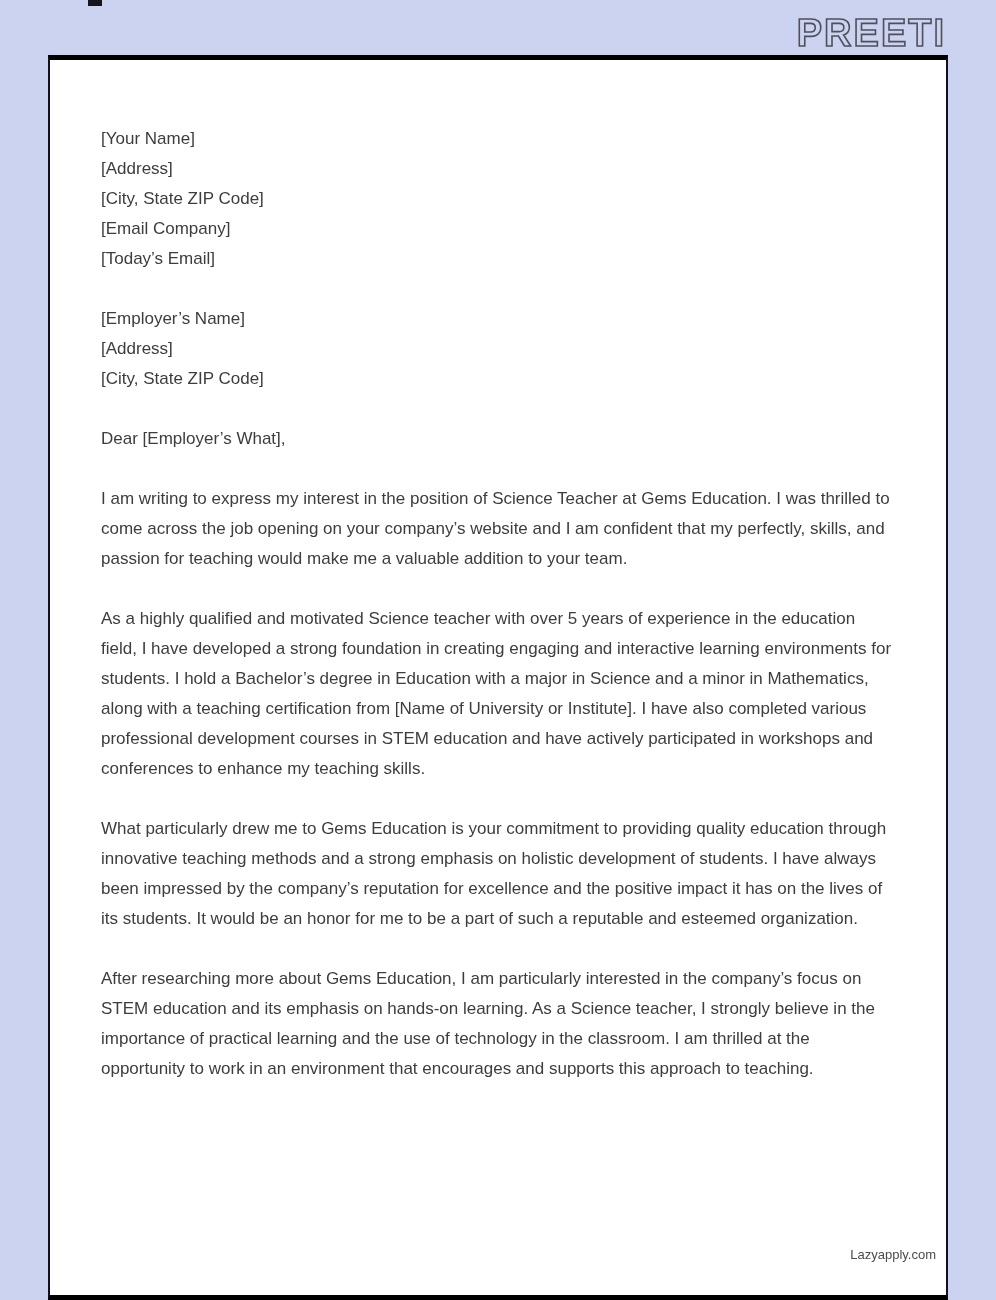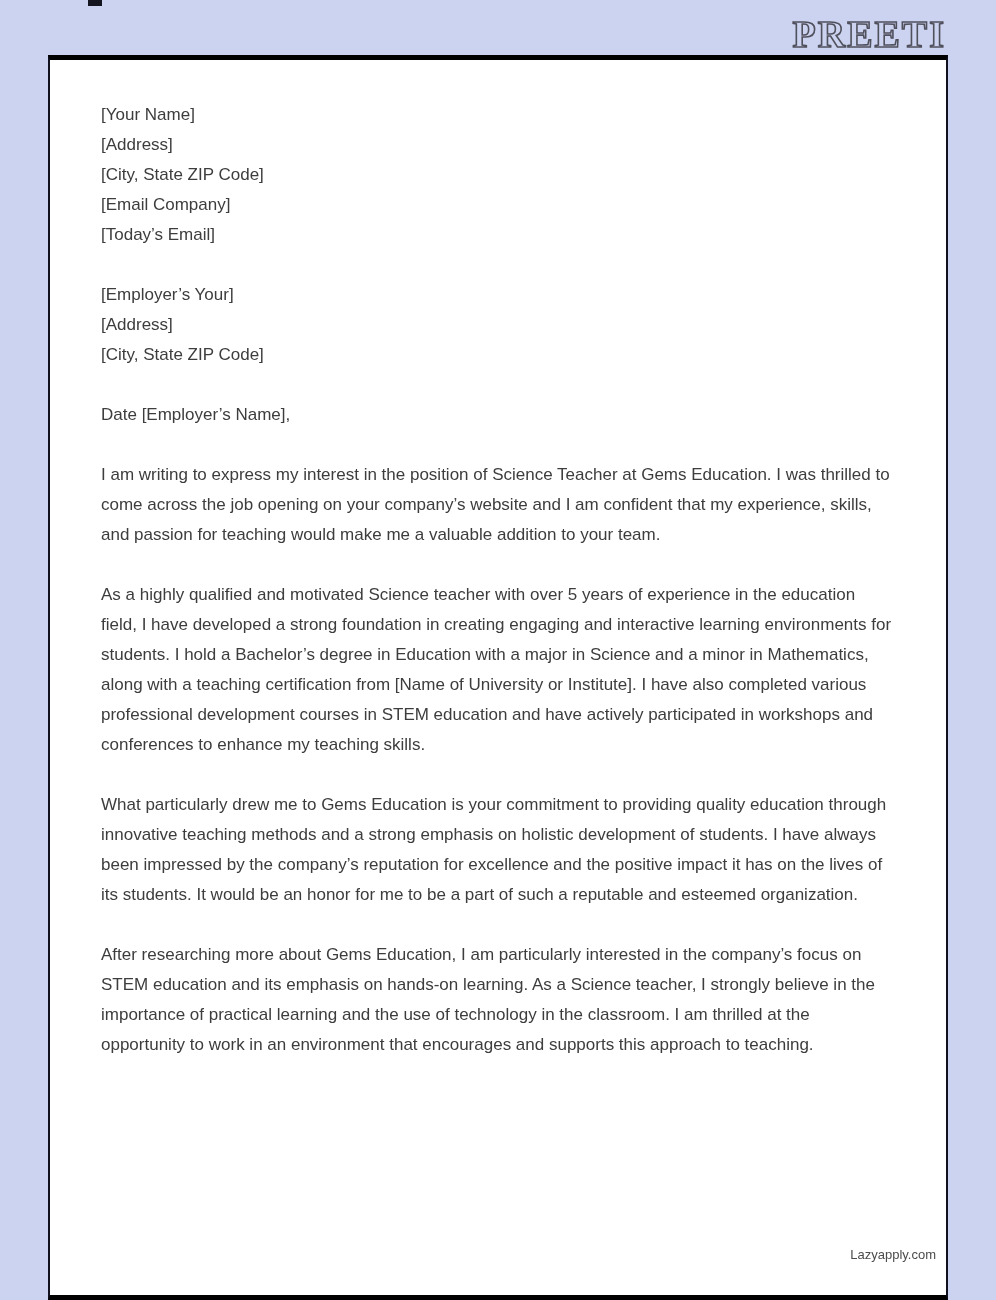--- a/index.html
+++ b/index.html
@@ -18,40 +18,40 @@
     width: 14px; height: 6px;
     background: #15151f;
   }
   .brand {
     position: absolute;
     top: 12px; right: 50px;
     font-size: 38px;
     font-weight: 600;
     letter-spacing: 2px;
     color: #55555f;
-    font-family: Liberation Serif, serif;
+    font-family: Liberation Sans, sans-serif;
     user-select: none;
   }
   @supports (-webkit-text-stroke: 1px #000) {
     .brand {
       color: transparent;
       -webkit-text-stroke: 1.6px #50505c;
     }
   }
   .page {
     position: absolute;
     left: 48px; top: 55px;
     width: 900px; height: 1245px;
     background: #ffffff;
     border: 2px solid #10101f;
     border-top: 5px solid #000000;
     border-bottom: 5px solid #000000;
   }
   .content {
-    padding: 40px 52px 0 51px;
+    padding: 64px 52px 0 51px;
     color: #3d3d3d;
     font-size: 17px;
     line-height: 30px;
   }
   .block { margin: 30px 0 0 0; }
   .block:first-child { margin-top: 0; }
   .line { white-space: nowrap; }
   .watermark {
     position: absolute;
     top: 1247px; right: 60px;
@@ -73,28 +73,28 @@
 
     <div class="block">
       <div class="line">[Your Name]</div>
       <div class="line">[Address]</div>
       <div class="line">[City, State ZIP Code]</div>
       <div class="line">[Email Company]</div>
       <div class="line">[Today’s Email]</div>
     </div>
 
     <div class="block">
-      <div class="line">[Employer’s Your]</div>
+      <div class="line">[Employer’s Name]</div>
       <div class="line">[Address]</div>
       <div class="line">[City, State ZIP Code]</div>
     </div>
 
-    <div class="block">Date [Employer’s Name],</div>
+    <div class="block">Dear [Employer’s What],</div>
 
-    <p class="block">I am writing to express my interest in the position of Science Teacher at Gems Education. I was thrilled to come across the job opening on your company’s website and I am confident that my experience, skills, and passion for teaching would make me a valuable addition to your team.</p>
+    <p class="block">I am writing to express my interest in the position of Science Teacher at Gems Education. I was thrilled to come across the job opening on your company’s website and I am confident that my perfectly, skills, and passion for teaching would make me a valuable addition to your team.</p>
     <p class="block">As a highly qualified and motivated Science teacher with over 5 years of experience in the education field, I have developed a strong foundation in creating engaging and interactive learning environments for students. I hold a Bachelor’s degree in Education with a major in Science and a minor in Mathematics, along with a teaching certification from [Name of University or Institute]. I have also completed various professional development courses in STEM education and have actively participated in workshops and conferences to enhance my teaching skills.</p>
     <p class="block">What particularly drew me to Gems Education is your commitment to providing quality education through innovative teaching methods and a strong emphasis on holistic development of students. I have always been impressed by the company’s reputation for excellence and the positive impact it has on the lives of its students. It would be an honor for me to be a part of such a reputable and esteemed organization.</p>
     <p class="block">After researching more about Gems Education, I am particularly interested in the company’s focus on STEM education and its emphasis on hands-on learning. As a Science teacher, I strongly believe in the importance of practical learning and the use of technology in the classroom. I am thrilled at the opportunity to work in an environment that encourages and supports this approach to teaching.</p>
 
   </div>
 </div>
 
 <div class="watermark">Lazyapply.com</div>
 
 </body></html>

